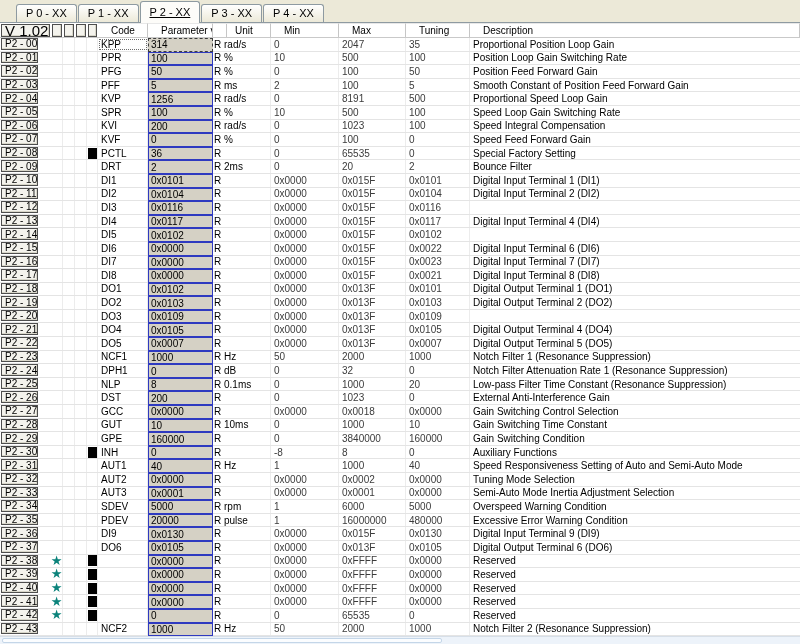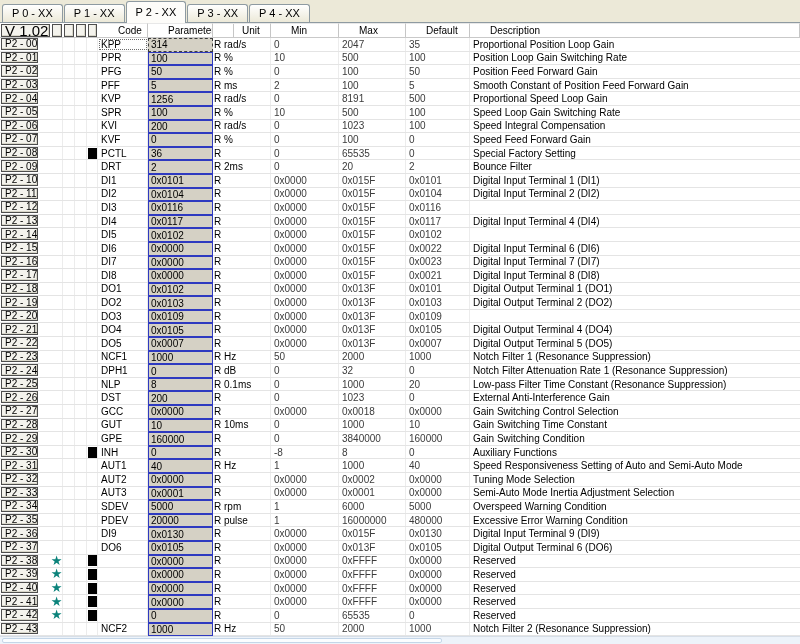--- a/index.html
+++ b/index.html
@@ -7,34 +7,34 @@
     --star-teal:#0b837b;
     --value-bg:#d5d1c5;
     --tab-bg:#ece9d8;
   }
   *{box-sizing:border-box;}
   html,body{margin:0;padding:0;}
   body{width:800px;height:644px;font-family:"Liberation Sans","DejaVu Sans",sans-serif;background:#fff;}
   .app{width:800px;height:644px;display:flex;flex-direction:column;overflow:hidden;background:#fff;}
 
   
-  .tabbar{height:23px;flex:none;background:var(--tab-bg);display:flex;align-items:flex-end;padding-left:2px;border-bottom:1px solid #8e9aa1;}
+  .tabbar{height:23px;flex:none;background:var(--tab-bg);display:flex;align-items:flex-end;padding-left:16px;border-bottom:1px solid #8e9aa1;}
   .tab{height:18px;line-height:17px;padding:0 9px;font-size:11px;color:#000;
        background:linear-gradient(#ffffff,#ece9d8);
        border:1px solid #8e9aa1;border-bottom:none;border-radius:3px 3px 0 0;margin-right:1px;white-space:nowrap;cursor:default;}
-  .tab.active{height:22px;line-height:21px;background:#fdfcf9;margin-bottom:-1px;position:relative;z-index:2;}
+  .tab.active{height:22px;line-height:21px;background:#fdfcf9;margin-bottom:-1px;position:relative;z-index:2;text-decoration:underline;}
 
   
   .cols{display:grid;grid-template-columns:51px 12px 12px 12px 11px 50px 65px 9px 49px 68px 67px 64px 330px;}
 
   
   .hdr{height:15px;flex:none;background:#fff;border-bottom:1px solid #c9c9c9;}
   .hbox{margin:1px 1px 0 1px;height:13px;border:1px solid #4e4e4e;background:#f4f3ed;box-shadow:inset -1px -1px 0 #d9d7ca;
         font-size:15px;display:flex;align-items:center;padding-left:3px;white-space:nowrap;overflow:hidden;}
-  .hcell{font-size:10px;display:flex;align-items:center;padding-left:20px;white-space:nowrap;overflow:hidden;
+  .hcell{font-size:10px;display:flex;align-items:center;padding-left:13px;white-space:nowrap;overflow:hidden;
          border-right:1px solid #c6c6c6;border-top:1px solid #e8e8e8;color:#000;}
 
   
   .rows{flex:1;display:flex;flex-direction:column;min-height:0;}
   .row{flex:1;border-bottom:1px solid #e4e4e4;min-height:0;}
   .cell{font-size:10px;display:flex;align-items:center;white-space:nowrap;overflow:hidden;color:#000;}
   .idbox{margin:0 1px 1px 1px;border:1px solid #4e4e4e;background:#f4f3ed;box-shadow:inset -1px -1px 0 #d9d7ca;
          font-size:10px;display:flex;align-items:center;padding-left:3px;height:calc(100% - 1px);cursor:default;}
   .nc{border-right:1px solid #ececec;justify-content:center;}
   .code{padding-left:3px;border-right:1px solid #ececec;}
@@ -70,21 +70,21 @@
     <div class="hbox"></div>
     <div class="hbox"></div>
     <div class="hbox"></div>
     <div class="hbox"></div>
     <div class="hcell">Code</div>
     <div class="hcell">Parameter value</div>
     <div class="hcell">*</div>
     <div class="hcell">Unit</div>
     <div class="hcell">Min</div>
     <div class="hcell">Max</div>
-    <div class="hcell">Default</div>
+    <div class="hcell">Tuning</div>
     <div class="hcell">Description</div>
   </div>
 
   <div class="rows" id="rows">
       <div class="row cols focused">
     <div class="cell">
           <div class="idbox">P2 - 00</div>
         </div>
     <div class="cell nc"></div>
     <div class="cell nc"></div>

